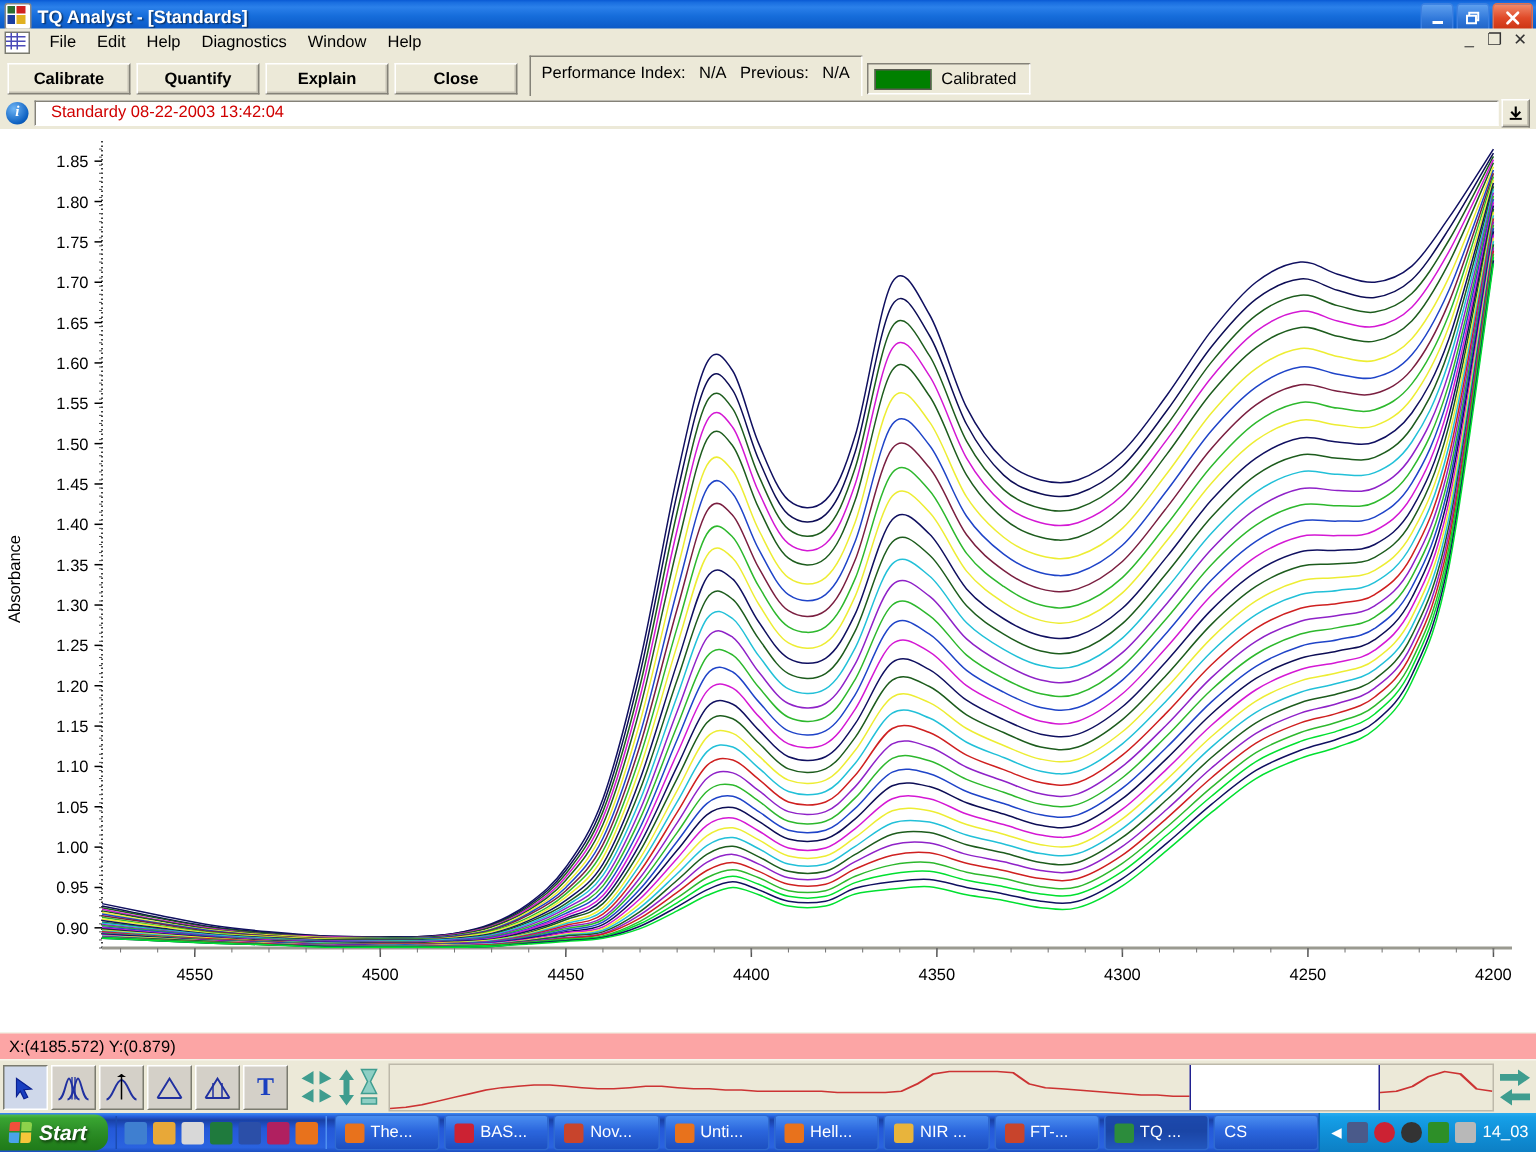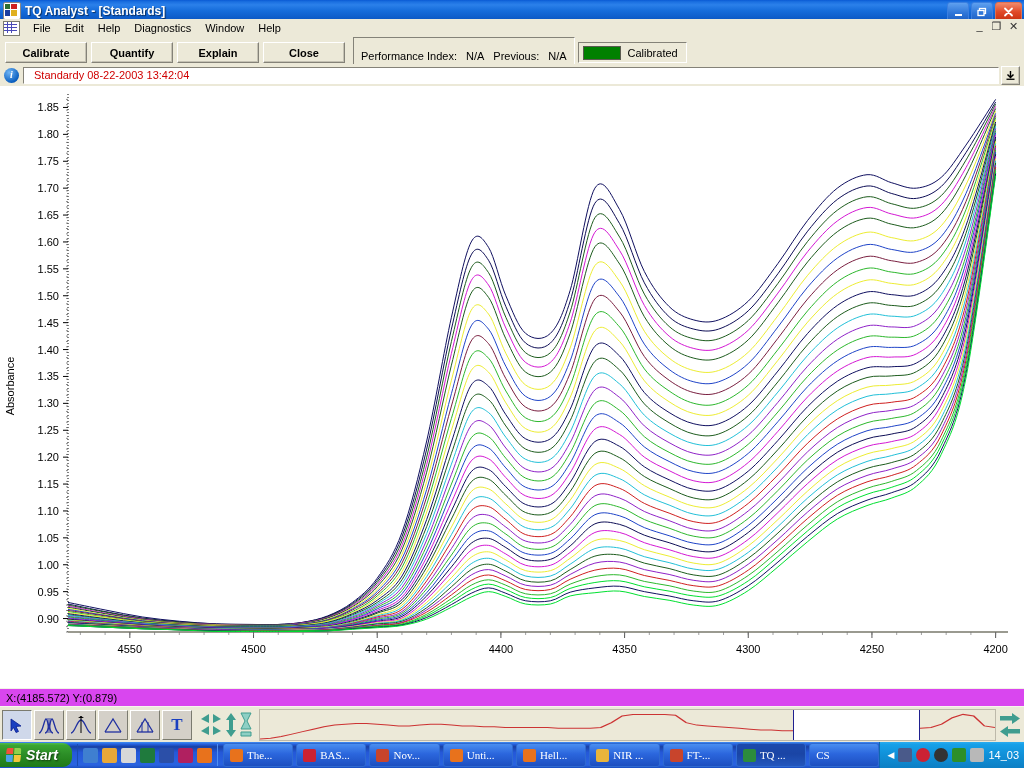--- a/index.html
+++ b/index.html
@@ -71,21 +71,21 @@
     height:19px;min-width:62px;padding:0 9px;margin-right:4px;
     background:#ece9d8;
     border:1px solid;border-color:#fff #848278 #848278 #fff;
     box-shadow:inset -1px -1px 0 #c5c2b4;
     display:flex;align-items:center;justify-content:center;
     font-size:11px;color:#000;cursor:default;font-weight:bold;
   }
   .perfpanel{
     height:19px;margin-left:4px;padding:5px 7px;
     border:1px solid;border-color:#848278 #fff #fff #848278;
-    display:flex;align-items:flex-end;font-size:11px;color:#000;white-space:nowrap;
+    display:flex;align-items:flex-start;font-size:11px;color:#000;white-space:nowrap;
     background:#ece9d8;
   }
   .perfpanel .gap{display:inline-block;width:9px;}
   .calpanel{
     height:19px;margin-left:3px;padding:0 8px 0 4px;
     border:1px solid;border-color:#848278 #fff #fff #848278;
     display:flex;align-items:center;gap:7px;font-size:11px;background:#ece9d8;
   }
   .calswatch{width:36px;height:12px;background:#008000;border:1px solid #5a5a50;}
 
@@ -123,21 +123,21 @@
     position:absolute;left:4px;top:300px;
     transform:rotate(-90deg) translate(-50%,0);transform-origin:left top;
     font-size:11px;color:#000;white-space:nowrap;
   }
   svg.chart{position:absolute;left:0;top:0;}
   .tick-text{font-family:"Liberation Sans",sans-serif;font-size:11px;fill:#000;}
 
   
   .statusbar{
     position:absolute;left:0;top:688px;width:1024px;height:18px;
-    background:#d946ef;border-top:1px solid #f3f1e6;
+    background:#fca5a5;border-top:1px solid #f3f1e6;
     display:flex;align-items:center;
   }
   .statusbar .coord{
     padding-left:6px;font-size:11px;color:#000;white-space:nowrap;
   }
 
   
   .toolstrip{
     position:absolute;left:0;top:706px;width:1024px;height:36px;
     background:#ece9d8;border-top:1px solid #f7f5ec;
@@ -176,21 +176,21 @@
   }
   .flag{width:15px;height:14px;position:relative;flex:none;border-radius:2px;overflow:hidden;transform:skewX(-4deg);}
   .flag i{position:absolute;display:block;}
   .flag .f1{left:0;top:0;width:7px;height:6px;background:#f14f3b;}
   .flag .f2{left:8px;top:0;width:7px;height:6px;background:#8ed24b;}
   .flag .f3{left:0;top:7px;width:7px;height:7px;background:#4aa3e8;}
   .flag .f4{left:8px;top:7px;width:7px;height:7px;background:#f5c63a;}
   .qlaunch{display:flex;align-items:center;gap:4px;padding:0 5px;height:22px;
     border-left:1px solid #1a4bb0;border-right:1px solid #4f8ff0;}
   .qicon{width:15px;height:15px;border-radius:2px;flex:none;}
-  .tasks{display:flex;align-items:flex-start;gap:3px;margin-left:5px;flex:1;overflow:hidden;font-family:Liberation Serif, serif;}
+  .tasks{display:flex;align-items:flex-start;gap:3px;margin-left:5px;flex:1;overflow:hidden;}
   .taskbtn{
     height:22px;min-width:0;padding:0 6px;flex:0 1 74px;
     background:linear-gradient(to bottom,#4a8ef0,#2b66dd 45%,#1d4fc0);
     border:1px solid #2f6ad0;border-radius:3px;
     display:flex;align-items:center;gap:4px;
     color:#fff;font-size:11px;white-space:nowrap;overflow:hidden;
   }
   .taskbtn.active{background:linear-gradient(to bottom,#1c49ad,#1a45a5 45%,#2356bd);}
   .taskbtn .ti{width:13px;height:13px;flex:none;border-radius:2px;}
   .taskbtn .tl{overflow:hidden;text-overflow:ellipsis;}

